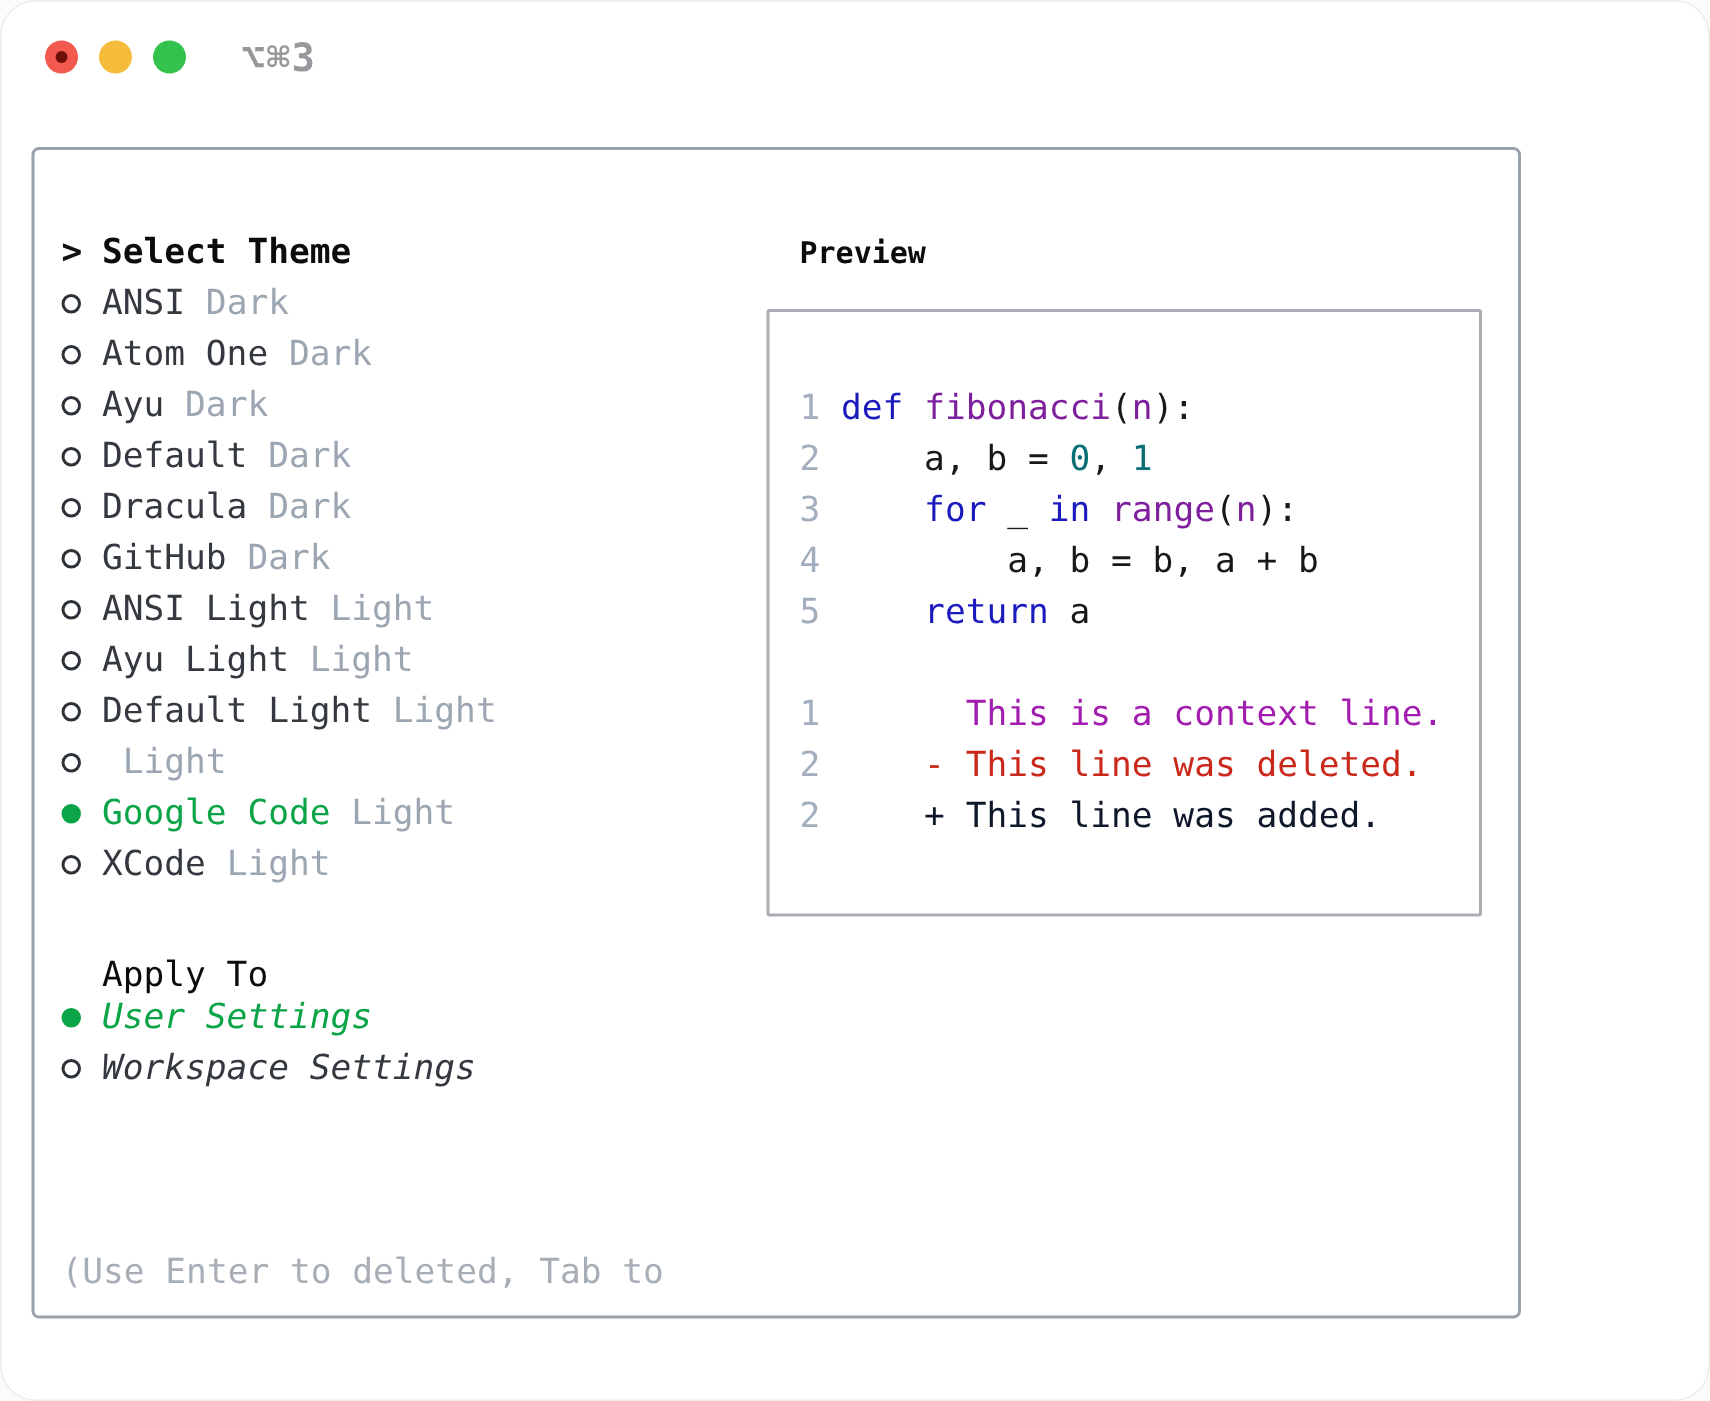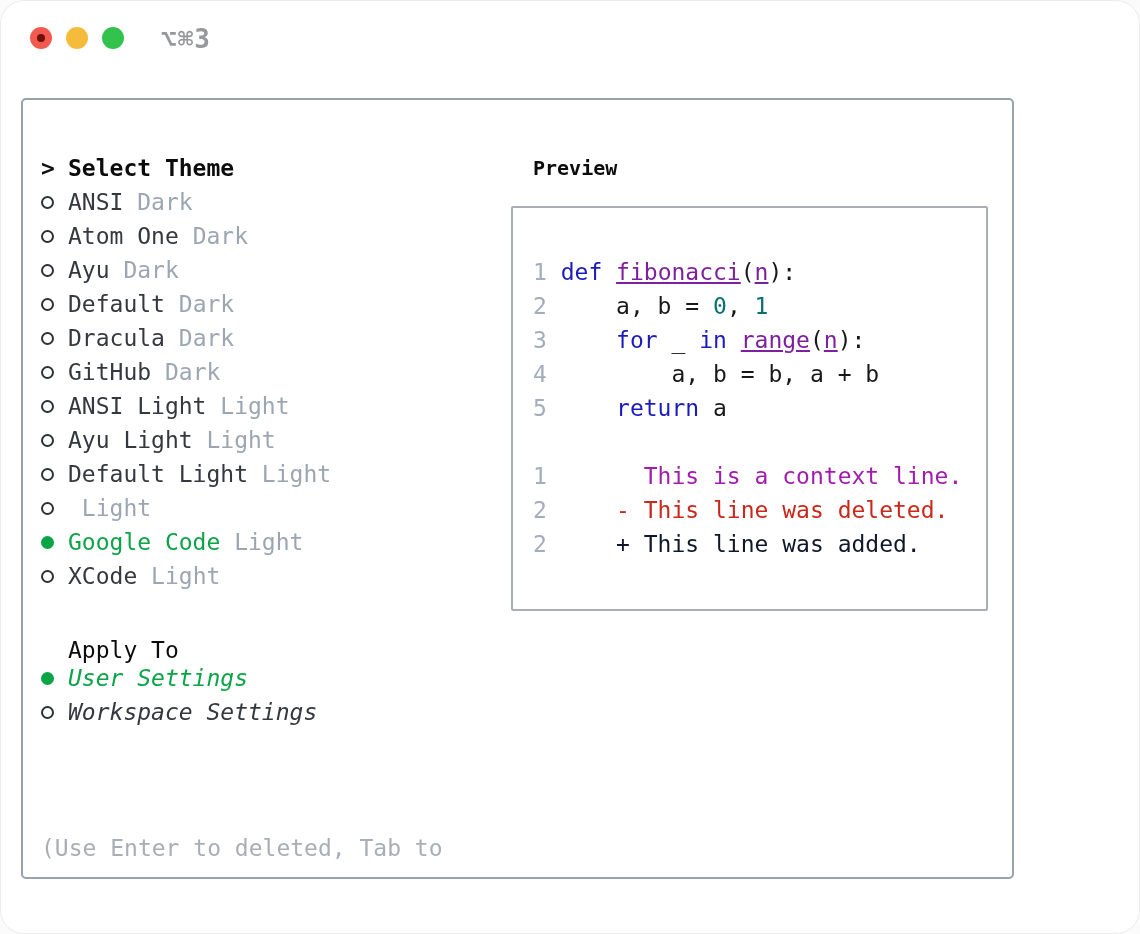--- a/index.html
+++ b/index.html
@@ -52,21 +52,21 @@
     font-size: 20px; font-weight: bold; color: #0c0c0c; margin-left: 30px;
   }
   .preview-box {
     position: absolute; left: 488px; top: 106px; width: 477px; height: 405px;
     border: 2px solid #a9aeb5; border-radius: 2px; background: #fff;
     padding: 47px 0 0 20px; overflow: hidden;
   }
   .pline { height: 34px; font-size: 23px; white-space: pre; display: flex; align-items: center; }
   .lineno { display: inline-block; width: 2ch; color: #a2adbd; white-space: pre; }
   .tok-kw  { color: #1b1bbd; }
-  .tok-fn  { color: #7e1f9e; text-decoration: underline; }
+  .tok-fn  { color: #7e1f9e; }
   .tok-num { color: #086f75; }
   .tok-pl  { color: #17181a; }
   .tok-ctx { color: #a21caf; }
   .tok-del { color: #c9281b; text-align: center; }
   .tok-add { color: #0f172a; }
 </style>
 </head>
 <body>
 
 <div class="window">

